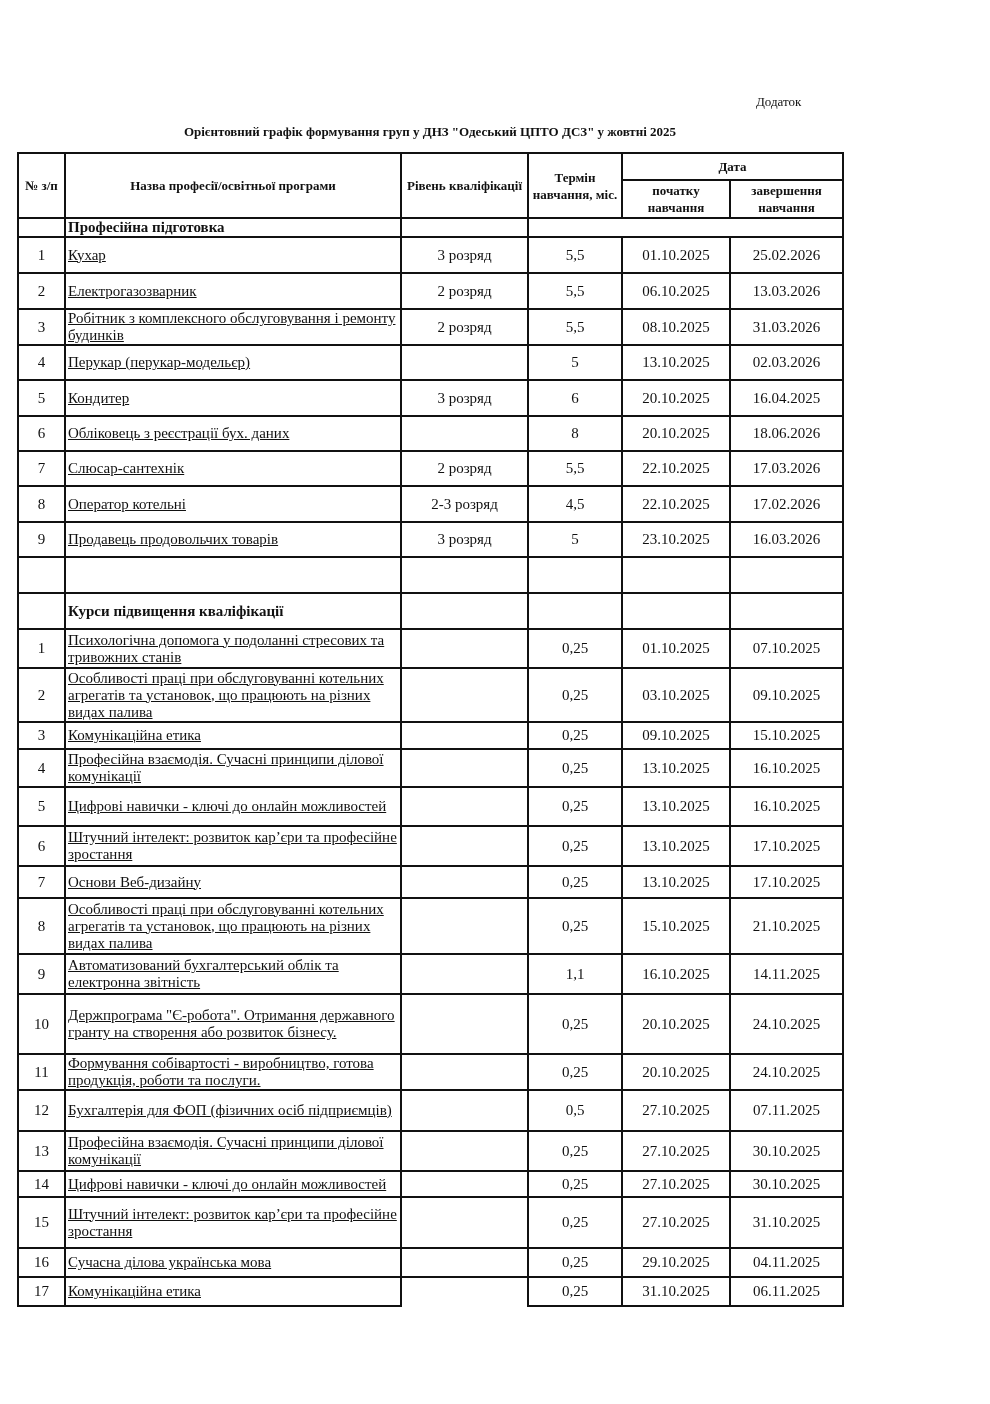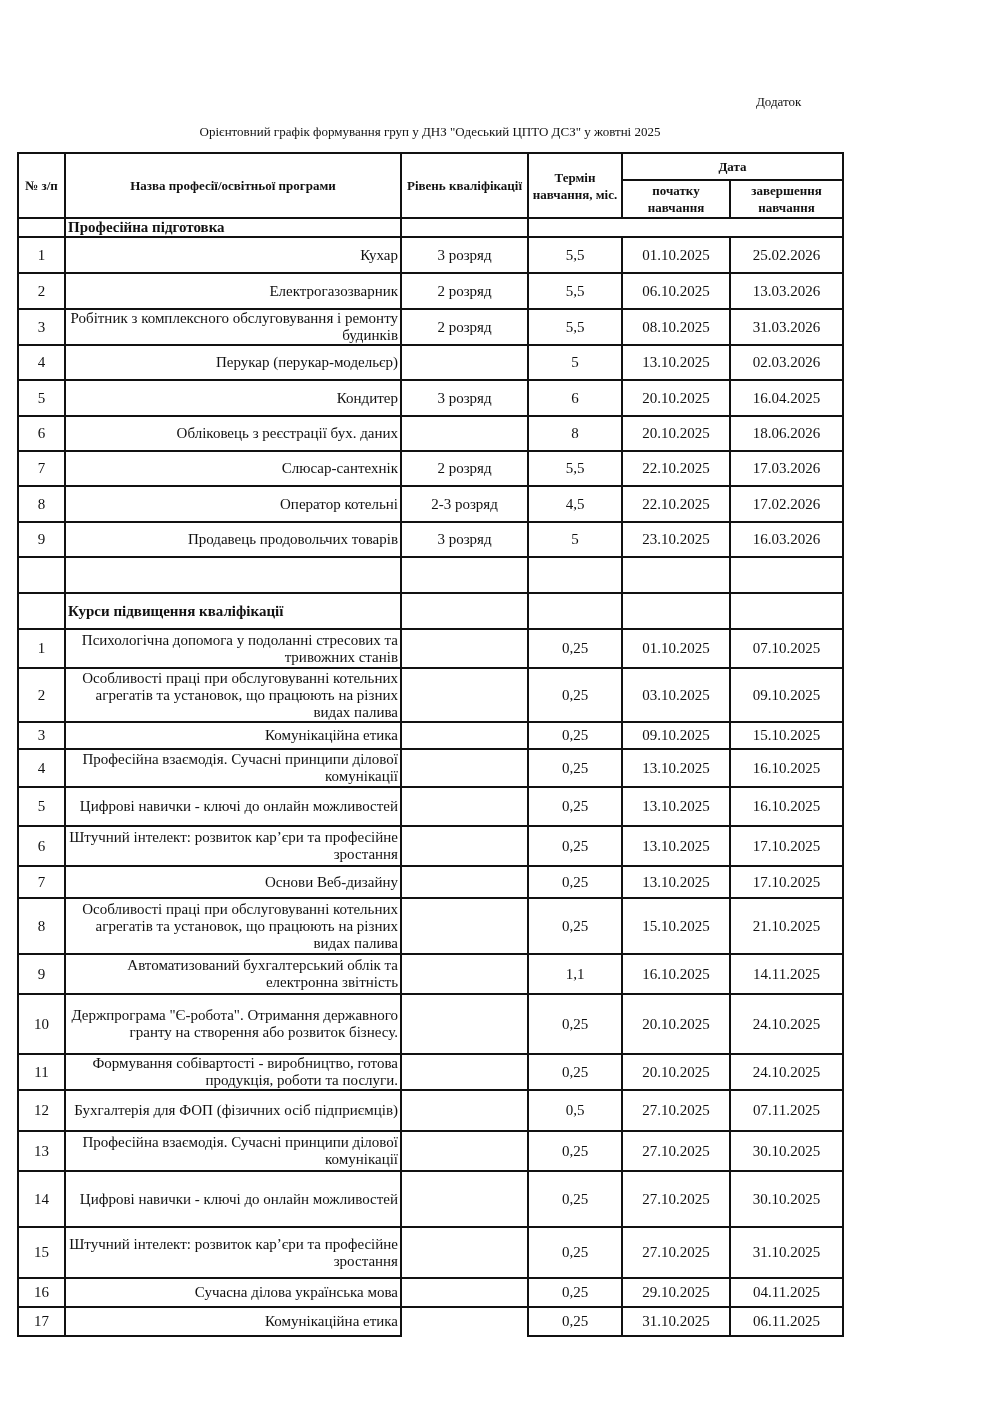--- a/index.html
+++ b/index.html
@@ -1,23 +1,23 @@
 <!DOCTYPE html>
 <html><head>
 <meta charset="utf-8">
 <style>
   html, body { margin: 0; padding: 0; background: #ffffff; }
   body { width: 990px; height: 1404px; position: relative; font-family: "Liberation Serif", serif; color: #111; }
   .appendix { position: absolute; left: 756px; top: 94px; font-size: 13px; }
-  .title { position: absolute; left: 0; width: 860px; top: 124px; text-align: center; font-size: 13px; font-weight: normal; }
+  .title { position: absolute; left: 0; width: 860px; top: 124px; text-align: center; font-size: 13px; font-weight: bold; }
   table.sched { position: absolute; left: 17px; top: 152px; border-collapse: collapse; table-layout: fixed; }
   table.sched td, table.sched th { border: 2px solid #111; padding: 0 2px; font-size: 15px; line-height: 17px; vertical-align: middle; }
   table.sched th { font-size: 13px; font-weight: bold; text-align: center; line-height: 17px; }
   td.num, td.lvl, td.dur, td.d1, td.d2 { text-align: center; }
-  td.name { text-align: right; }
+  td.name { text-align: left; text-decoration: underline; }
   td.section { font-weight: bold; font-size: 13px; }
   td.noborder { border: none; }
 </style>
 </head>
 <body>
 
 <div class="appendix">Додаток</div>
 <div class="title">Орієнтовний графік формування груп у ДНЗ "Одеський ЦПТО ДСЗ" у жовтні 2025</div>
 
 <table class="sched">
@@ -234,21 +234,21 @@
         <td class="d2">07.11.2025</td>
       </tr>
       <tr style="height: 40px;">
         <td class="num">13</td>
         <td class="name">Професійна взаємодія. Сучасні принципи ділової комунікації</td>
         <td class="lvl"></td>
         <td class="dur">0,25</td>
         <td class="d1">27.10.2025</td>
         <td class="d2">30.10.2025</td>
       </tr>
-      <tr style="height: 56px;">
+      <tr style="height: 26px;">
         <td class="num">14</td>
         <td class="name">Цифрові навички - ключі до онлайн можливостей</td>
         <td class="lvl"></td>
         <td class="dur">0,25</td>
         <td class="d1">27.10.2025</td>
         <td class="d2">30.10.2025</td>
       </tr>
       <tr style="height: 51px; padding-left: 40px;">
         <td class="num">15</td>
         <td class="name">Штучний інтелект: розвиток кар’єри та професійне зростання</td>

